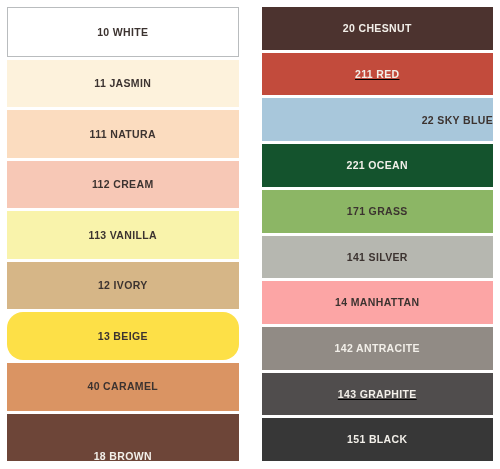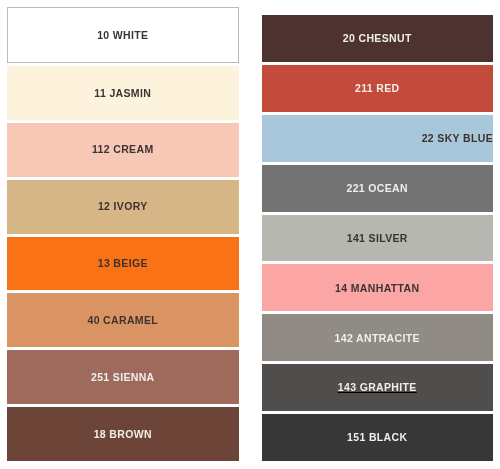--- a/index.html
+++ b/index.html
@@ -55,51 +55,57 @@
 <body>
 
 <div id="chart">
   <div class="column">
       <div class="swatch bordered" style="background: rgb(255, 255, 255);">
         <span class="swatch-label dark-text">10 WHITE</span>
       </div>
       <div class="swatch" style="background: rgb(253, 242, 220);">
         <span class="swatch-label dark-text">11 JASMIN</span>
       </div>
+      <div class="swatch" style="background: rgb(251, 220, 191);">
+        <span class="swatch-label dark-text">111 NATURA</span>
+      </div>
       <div class="swatch" style="background: rgb(247, 200, 182);">
         <span class="swatch-label dark-text">112 CREAM</span>
+      </div>
+      <div class="swatch" style="background: rgb(249, 243, 171);">
+        <span class="swatch-label dark-text">113 VANILLA</span>
       </div>
       <div class="swatch" style="background: rgb(214, 182, 135);">
         <span class="swatch-label dark-text">12 IVORY</span>
       </div>
-      <div class="swatch" style="background: #f97316;">
+      <div class="swatch" style="background: #fde047; border-radius: 16px;">
         <span class="swatch-label dark-text">13 BEIGE</span>
       </div>
       <div class="swatch" style="background: rgb(218, 148, 99);">
         <span class="swatch-label dark-text">40 CARAMEL</span>
       </div>
-      <div class="swatch" style="background: rgb(157, 106, 92);">
-        <span class="swatch-label light-text">251 SIENNA</span>
-      </div>
-      <div class="swatch" style="background: rgb(109, 69, 56);">
+      <div class="swatch" style="background: rgb(109, 69, 56); align-items: flex-end;">
         <span class="swatch-label light-text">18 BROWN</span>
       </div>
     </div>
   <div class="column">
-      <div class="swatch" style="background: rgb(76, 51, 47); margin-top: 8px;">
+      <div class="swatch" style="background: rgb(76, 51, 47);">
         <span class="swatch-label light-text">20 CHESNUT</span>
       </div>
-      <div class="swatch" style="background: rgb(194, 75, 60);">
+      <div class="swatch" style="background: rgb(194, 75, 60); text-decoration: underline;">
         <span class="swatch-label light-text">211 RED</span>
       </div>
       <div class="swatch" style="background: rgb(168, 199, 219); justify-content: flex-end;">
         <span class="swatch-label dark-text">22 SKY BLUE</span>
       </div>
-      <div class="swatch" style="background: #737373;">
+      <div class="swatch" style="background: #14532d;">
         <span class="swatch-label light-text">221 OCEAN</span>
+      </div>
+      <div class="swatch" style="background: rgb(140, 182, 101);">
+        <span class="swatch-label dark-text">171 GRASS</span>
       </div>
       <div class="swatch" style="background: rgb(182, 183, 176);">
         <span class="swatch-label dark-text">141 SILVER</span>
       </div>
       <div class="swatch" style="background: #fca5a5;">
         <span class="swatch-label dark-text">14 MANHATTAN</span>
       </div>
       <div class="swatch" style="background: rgb(145, 139, 133);">
         <span class="swatch-label light-text">142 ANTRACITE</span>
       </div>

